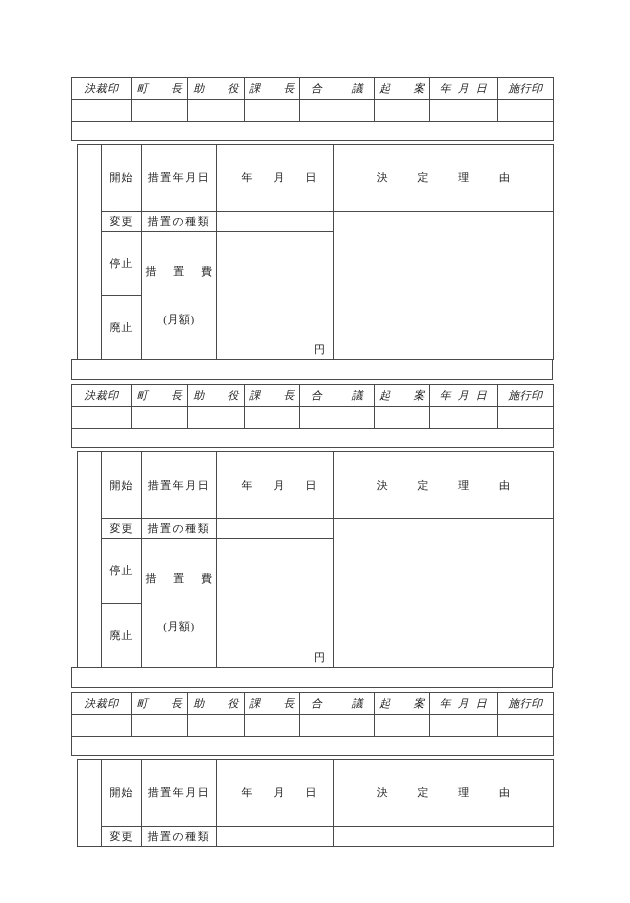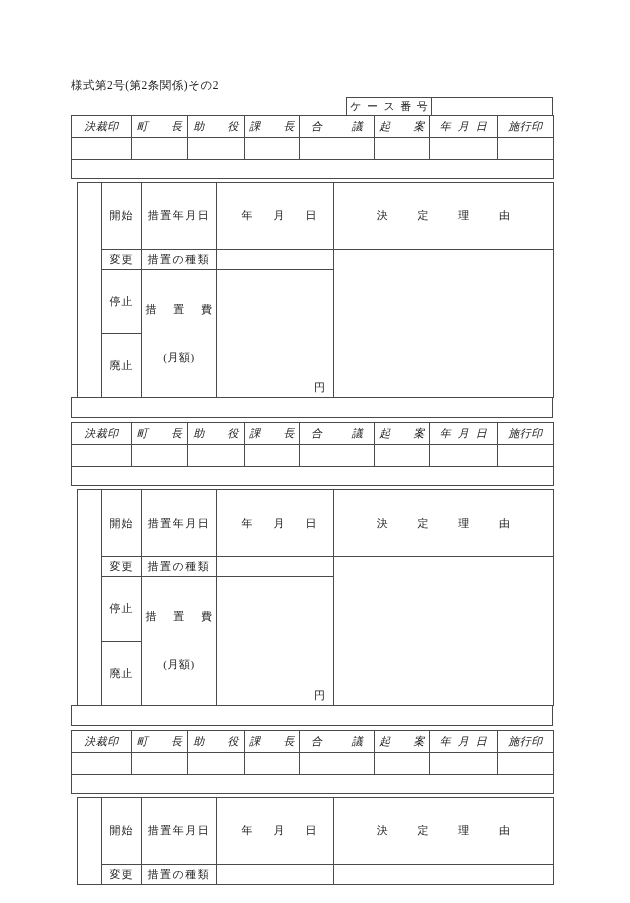--- a/index.html
+++ b/index.html
@@ -83,34 +83,21 @@
   }
   .block { margin-bottom: 4px; }
   .block:last-child .strip { height: 27px; }
 </style>
 </head>
 <body>
 
 <div class="page">
   <div class="content">
 
-    <div class="doc-title">様式第2号(第2条関係)その2</div>
-
-    <table class="case-tbl">
-      <colgroup>
-          <col style="width:85px">
-          <col style="width:121px">
-        </colgroup>
-      <tbody>
-          <tr>
-        <td>ケ  ー  ス  番  号</td>
-        <td></td>
-      </tr>
-    </tbody>
-      </table>
+
 
 
     <div id="blocks">
   <div class="block">
 
     <table class="approval-tbl">
       <colgroup>
         <col style="width:60px">
               <col style="width:56px">
               <col style="width:57px">

